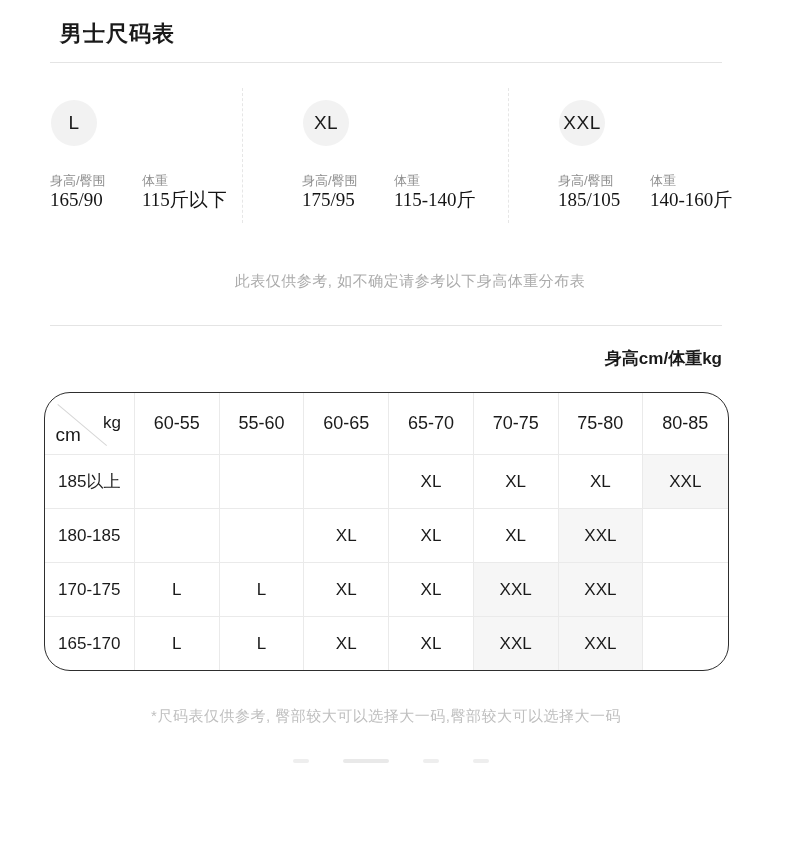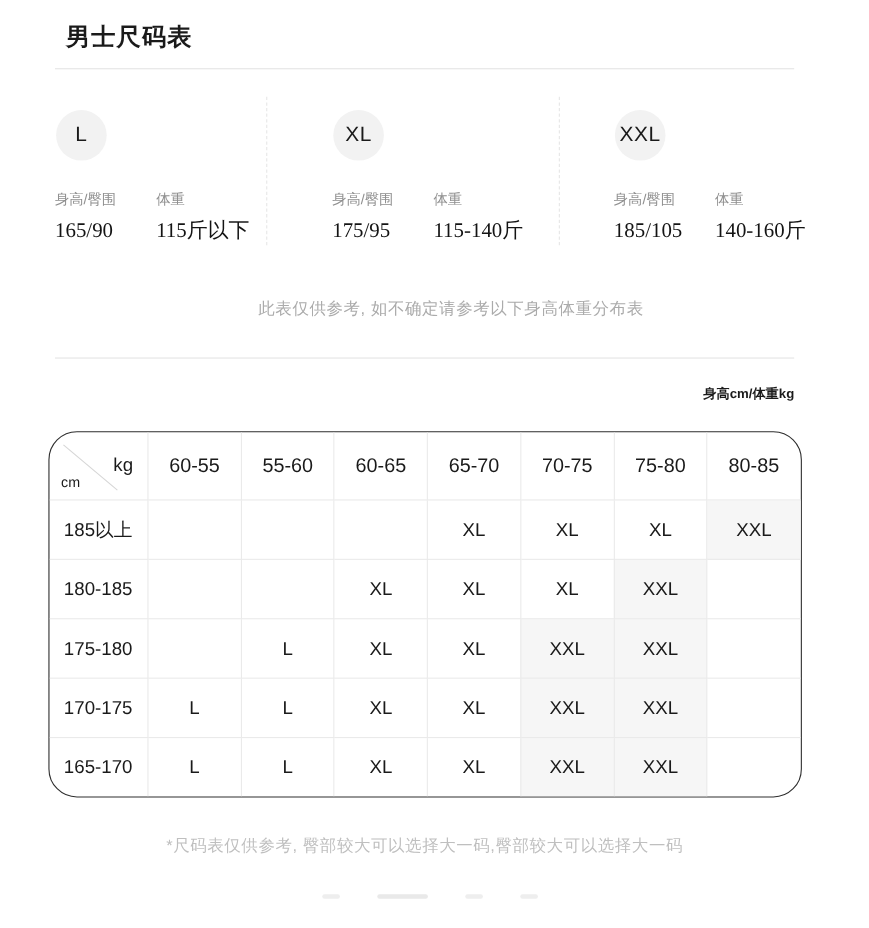--- a/index.html
+++ b/index.html
@@ -48,33 +48,32 @@
     background: var(--circle_bg, #f2f2f2);
     display: flex; align-items: center; justify-content: center;
     font-size: 19px; font-weight: 500;
     margin-left: 1px;
     letter-spacing: 0.5px;
   }
   .card-grid {
     display: grid;
     grid-template-columns: 92px auto;
     margin-top: 27px;
-    row-gap: 10px;
   }
   .lbl { font-size: 13px; line-height: 16px; color: var(--label_gray, #8f8f8f); white-space: nowrap; }
   .val { font-size: 19px; line-height: 22px; font-weight: 500; color: #141414; white-space: nowrap; font-family: Liberation Serif, serif; }
 
   .note { text-align: center; font-size: 15px; line-height: 18px; }
   .note.mid { margin-top: 32px; color: var(--note_gray_mid, #ababab); letter-spacing: 0.5px; margin-left: 48px; }
   .note.bottom { margin-top: 36px; color: var(--note_gray_bottom, #bfbfbf); letter-spacing: 0.5px; }
 
   .axis-label {
     margin: 22px 50px 0 0;
     text-align: right;
-    font-size: 12px;
+    font-size: 17px;
     line-height: 21px;
     font-weight: 600;
   }
 
   
   .table-frame {
     width: 685px;
     margin: 23px auto 0;
     border: 1.5px solid var(--outer_border, #2e2e2e);
     border-radius: 26px;
@@ -96,21 +95,21 @@
     padding: 0;
   }
   .matrix tr > *:last-child { border-right: none; }
   .matrix tbody tr:last-child > * { border-bottom: none; }
   .matrix thead th { height: 61px; font-size: 18px; }
   .matrix tbody th, .matrix tbody td { height: 53px; font-size: 17px; }
   .matrix td.hl { background: var(--highlight_bg, #f6f6f6); }
 
   th.corner { position: relative; }
   .corner .kg { position: absolute; top: 20px; right: 13px; font-size: 17px; font-weight: 400; }
-  .corner .cm { position: absolute; bottom: 8px; left: 11px; font-size: 13px; font-weight: 400; }
+  .corner .cm { position: absolute; bottom: 8px; left: 11px; font-size: 19px; font-weight: 400; }
   .corner .diag {
     position: absolute;
     left: 13px; top: 11px;
     width: 64px; height: 1px;
     background: #d6d6d6;
     transform: rotate(40deg);
     transform-origin: 0 0;
   }
 
   
@@ -218,30 +217,20 @@
             <th>180-185</th>
             <td></td>
             <td></td>
             <td>XL</td>
             <td>XL</td>
             <td>XL</td>
             <td class="hl">XXL</td>
             <td></td>
           </tr>
           <tr>
-            <th>175-180</th>
-            <td></td>
-            <td>L</td>
-            <td>XL</td>
-            <td>XL</td>
-            <td class="hl">XXL</td>
-            <td class="hl">XXL</td>
-            <td></td>
-          </tr>
-          <tr>
             <th>170-175</th>
             <td>L</td>
             <td>L</td>
             <td>XL</td>
             <td>XL</td>
             <td class="hl">XXL</td>
             <td class="hl">XXL</td>
             <td></td>
           </tr>
           <tr>

